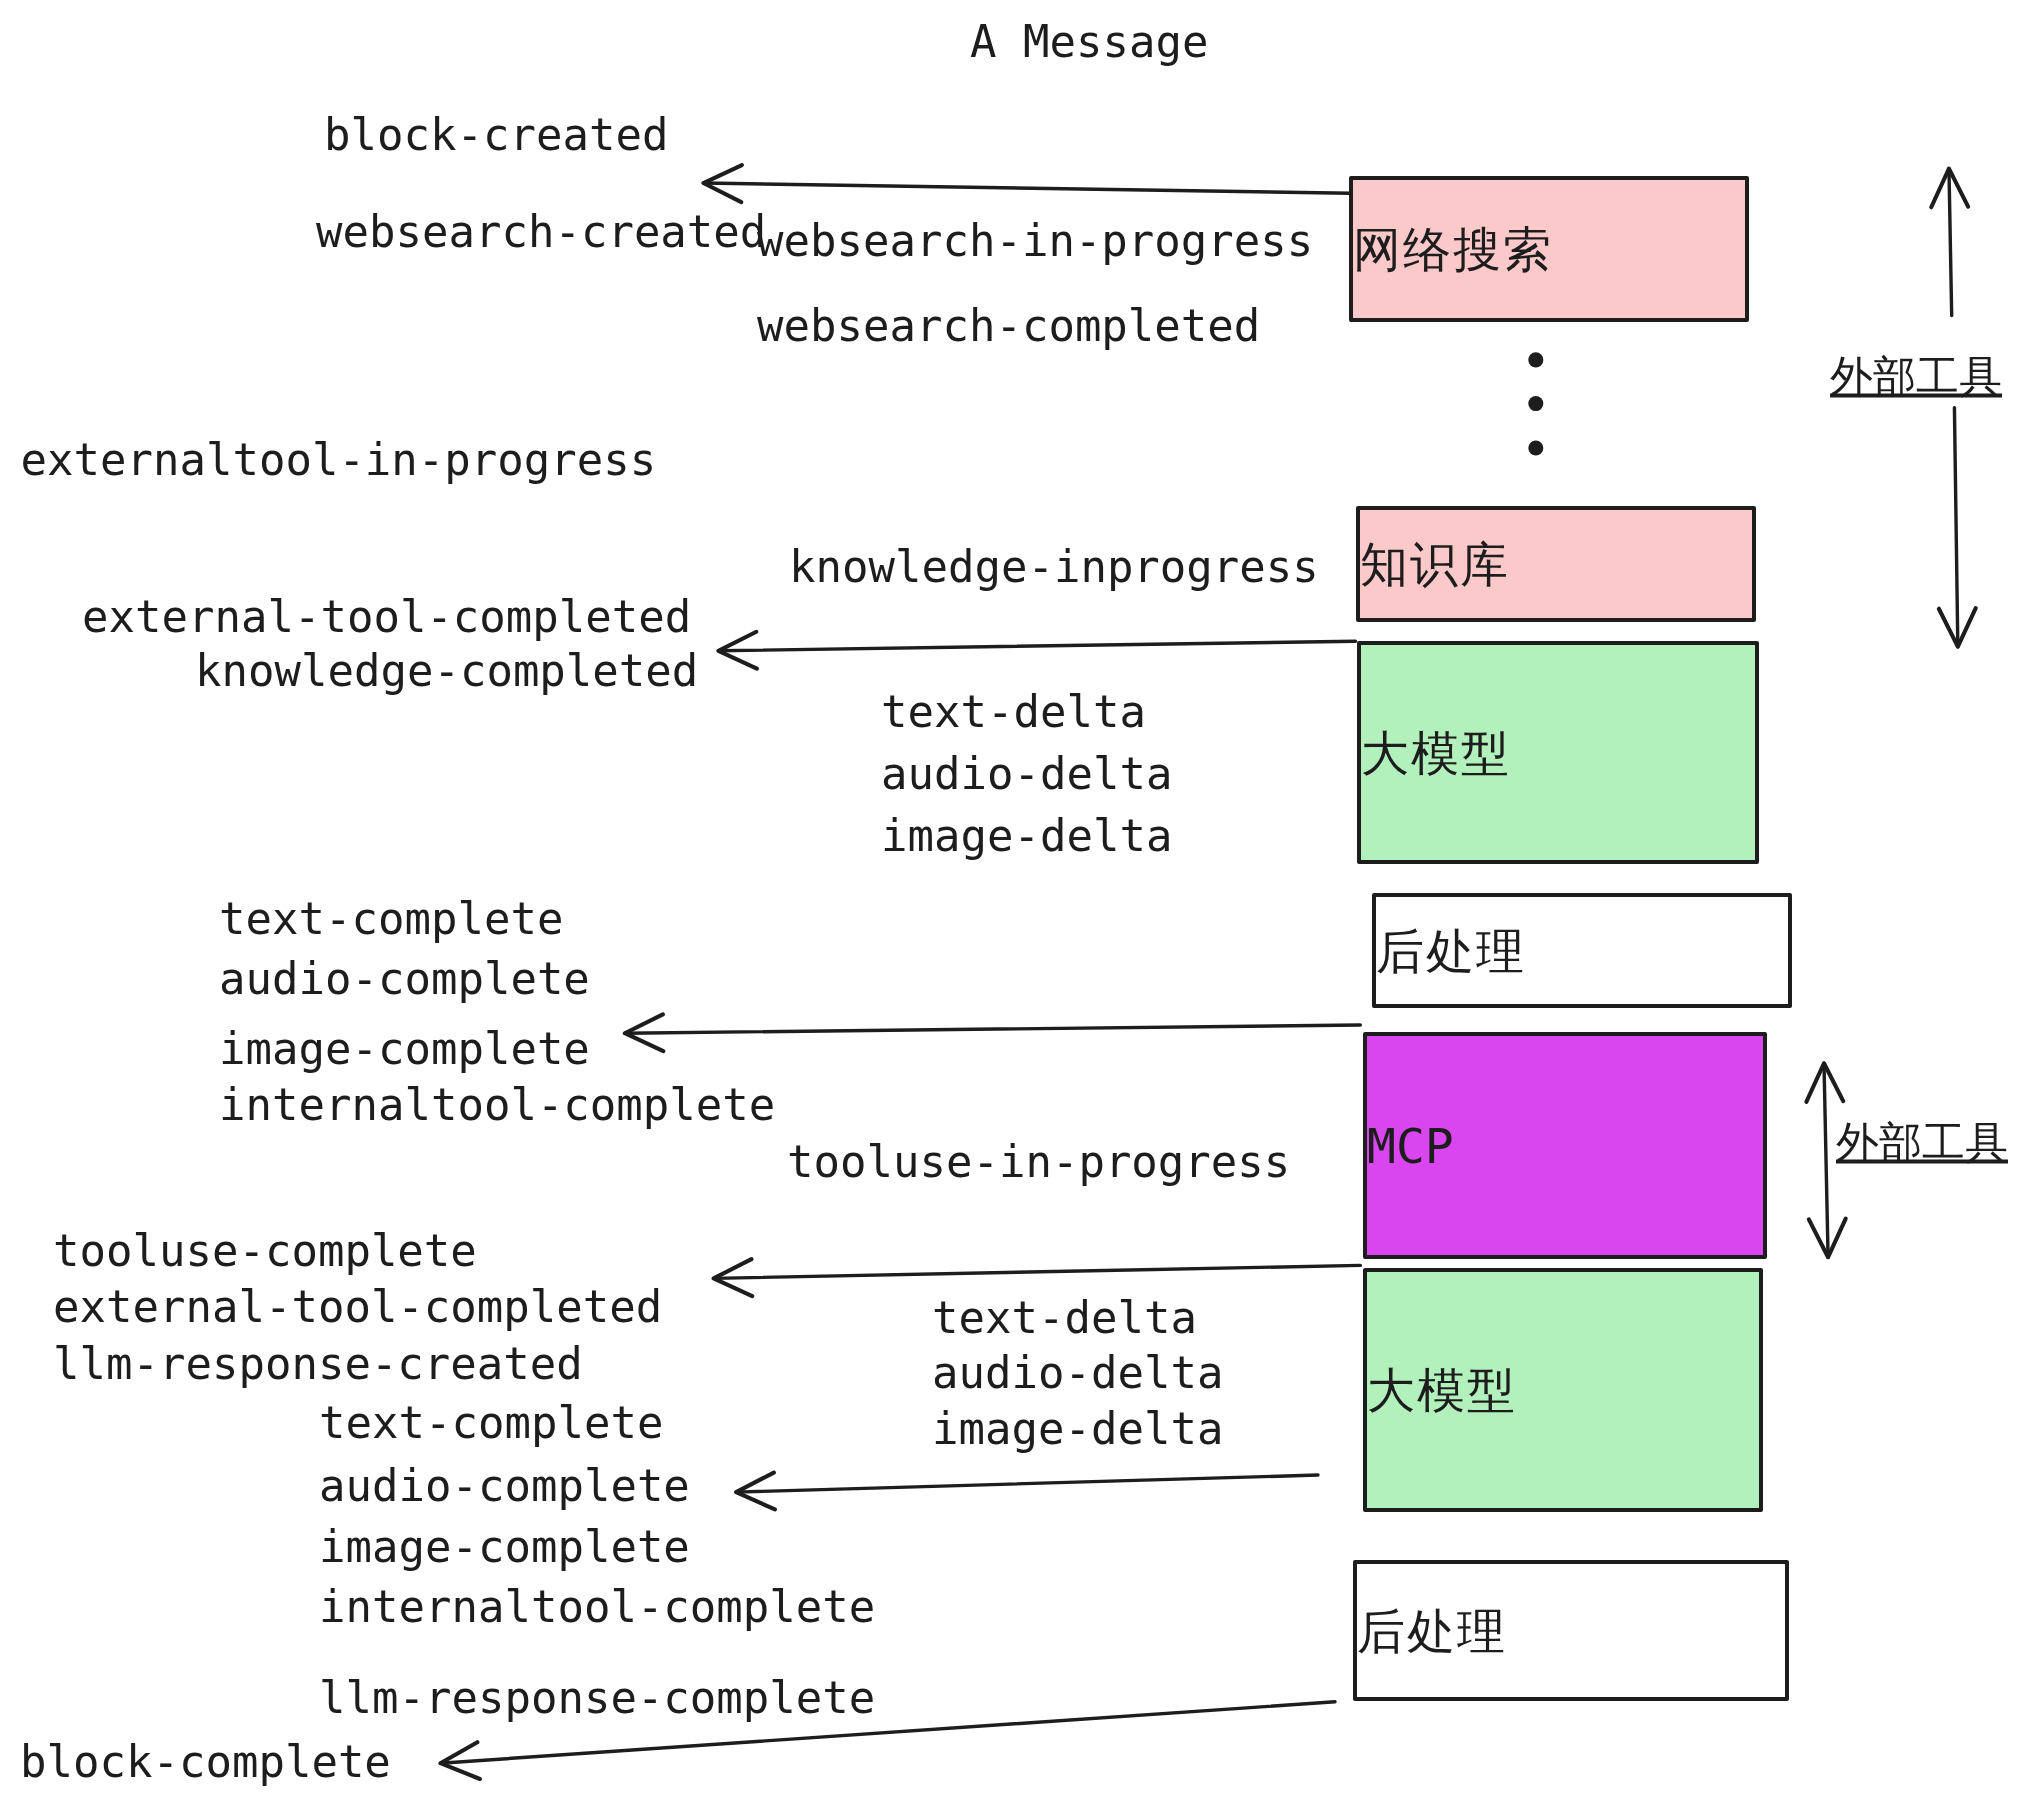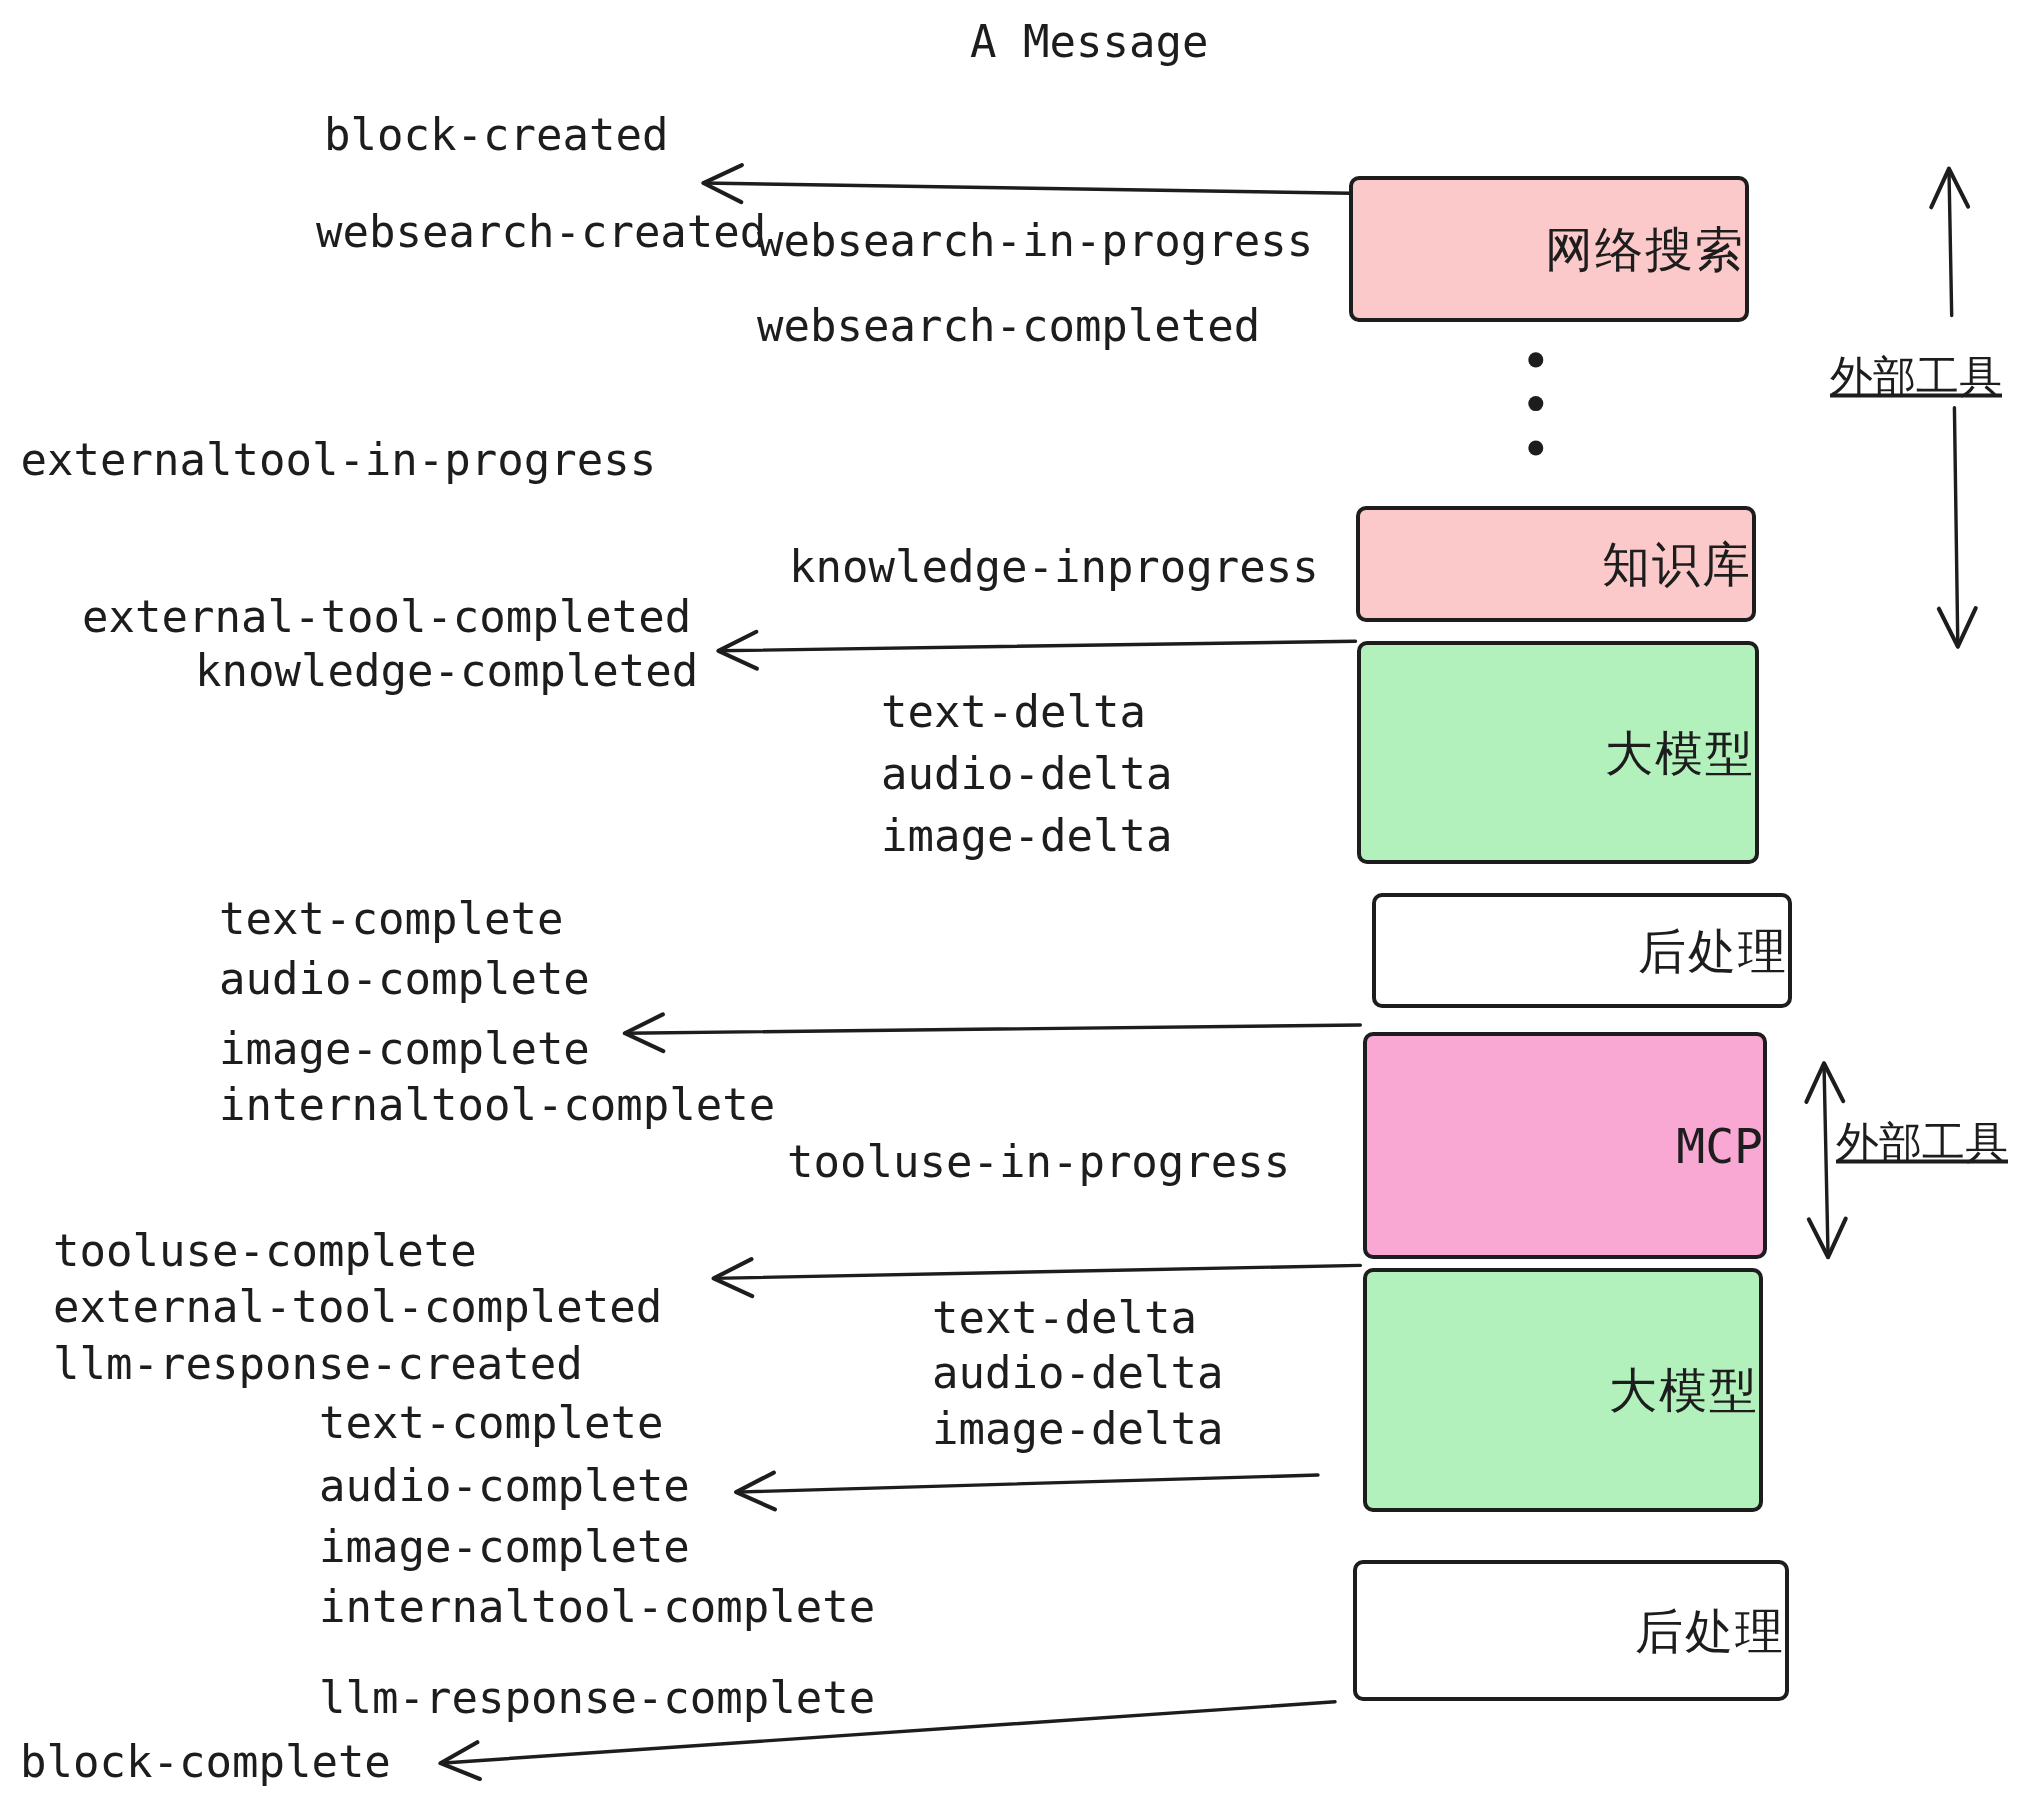--- a/index.html
+++ b/index.html
@@ -2,22 +2,22 @@
 <html style="font-size:11px"><head>
 <meta charset="utf-8">
 <style>
   html,body{margin:0;padding:0;background:#ffffff;}
   #canvas{position:relative;width:2035px;height:1796px;background:#ffffff;overflow:hidden;}
   #connectors{position:absolute;left:0;top:0;z-index:1;}
   .page-title{position:absolute;z-index:2;font-family:"DejaVu Sans Mono",monospace;
     font-size:44px;color:#1d1d1d;white-space:nowrap;line-height:1;transform:translateY(-50%);}
   .event-label{position:absolute;z-index:2;font-family:"DejaVu Sans Mono",monospace;
     font-size:44px;color:#1d1d1d;white-space:nowrap;line-height:1;transform:translateY(-50%);}
-  .box{position:absolute;z-index:2;border:4.1px solid #1d1d1d;border-radius:10px;
-    box-sizing:border-box;display:flex;align-items:center;justify-content:flex-end;}
+  .box{position:absolute;z-index:2;border:4.1px solid #1d1d1d;border-radius:2px;
+    box-sizing:border-box;display:flex;align-items:center;justify-content:flex-start;}
   .box-label{font-family:"DejaVu Sans",sans-serif;font-size:48px;color:#1d1d1d;
     letter-spacing:2px;white-space:nowrap;line-height:1;}
   .box-label.mono{font-family:"DejaVu Sans Mono",monospace;letter-spacing:0;}
   .cjk-label{position:absolute;z-index:2;font-family:"DejaVu Sans",sans-serif;
     font-size:43px;color:#1d1d1d;white-space:nowrap;line-height:1;transform:translateY(-50%);text-decoration:underline;}
 </style>
 </head>
 <body>
 
 <div id="canvas">
@@ -71,21 +71,21 @@
     </div>
     <div class="box" style="left: 1356px; top: 506px; width: 400px; height: 116px; background: rgb(251, 201, 201);">
       <span class="box-label">知识库</span>
     </div>
     <div class="box" style="left: 1357px; top: 641px; width: 402px; height: 223px; background: rgb(178, 240, 188);">
       <span class="box-label">大模型</span>
     </div>
     <div class="box" style="left: 1372px; top: 893px; width: 420px; height: 115px; background: rgb(255, 255, 255);">
       <span class="box-label">后处理</span>
     </div>
-    <div class="box" style="left: 1363px; top: 1032px; width: 404px; height: 227px; background: #f9a8d4;">
+    <div class="box" style="left: 1363px; top: 1032px; width: 404px; height: 227px; background: #d946ef;">
       <span class="box-label mono">MCP</span>
     </div>
     <div class="box" style="left: 1363px; top: 1268px; width: 400px; height: 244px; background: rgb(178, 240, 188);">
       <span class="box-label">大模型</span>
     </div>
     <div class="box" style="left: 1353px; top: 1560px; width: 436px; height: 141px; background: rgb(255, 255, 255);">
       <span class="box-label">后处理</span>
     </div>
     <div class="event-label" style="left: 324px; top: 135px;">block-created</div>
     <div class="event-label" style="left: 316px; top: 232px;">websearch-created</div>

